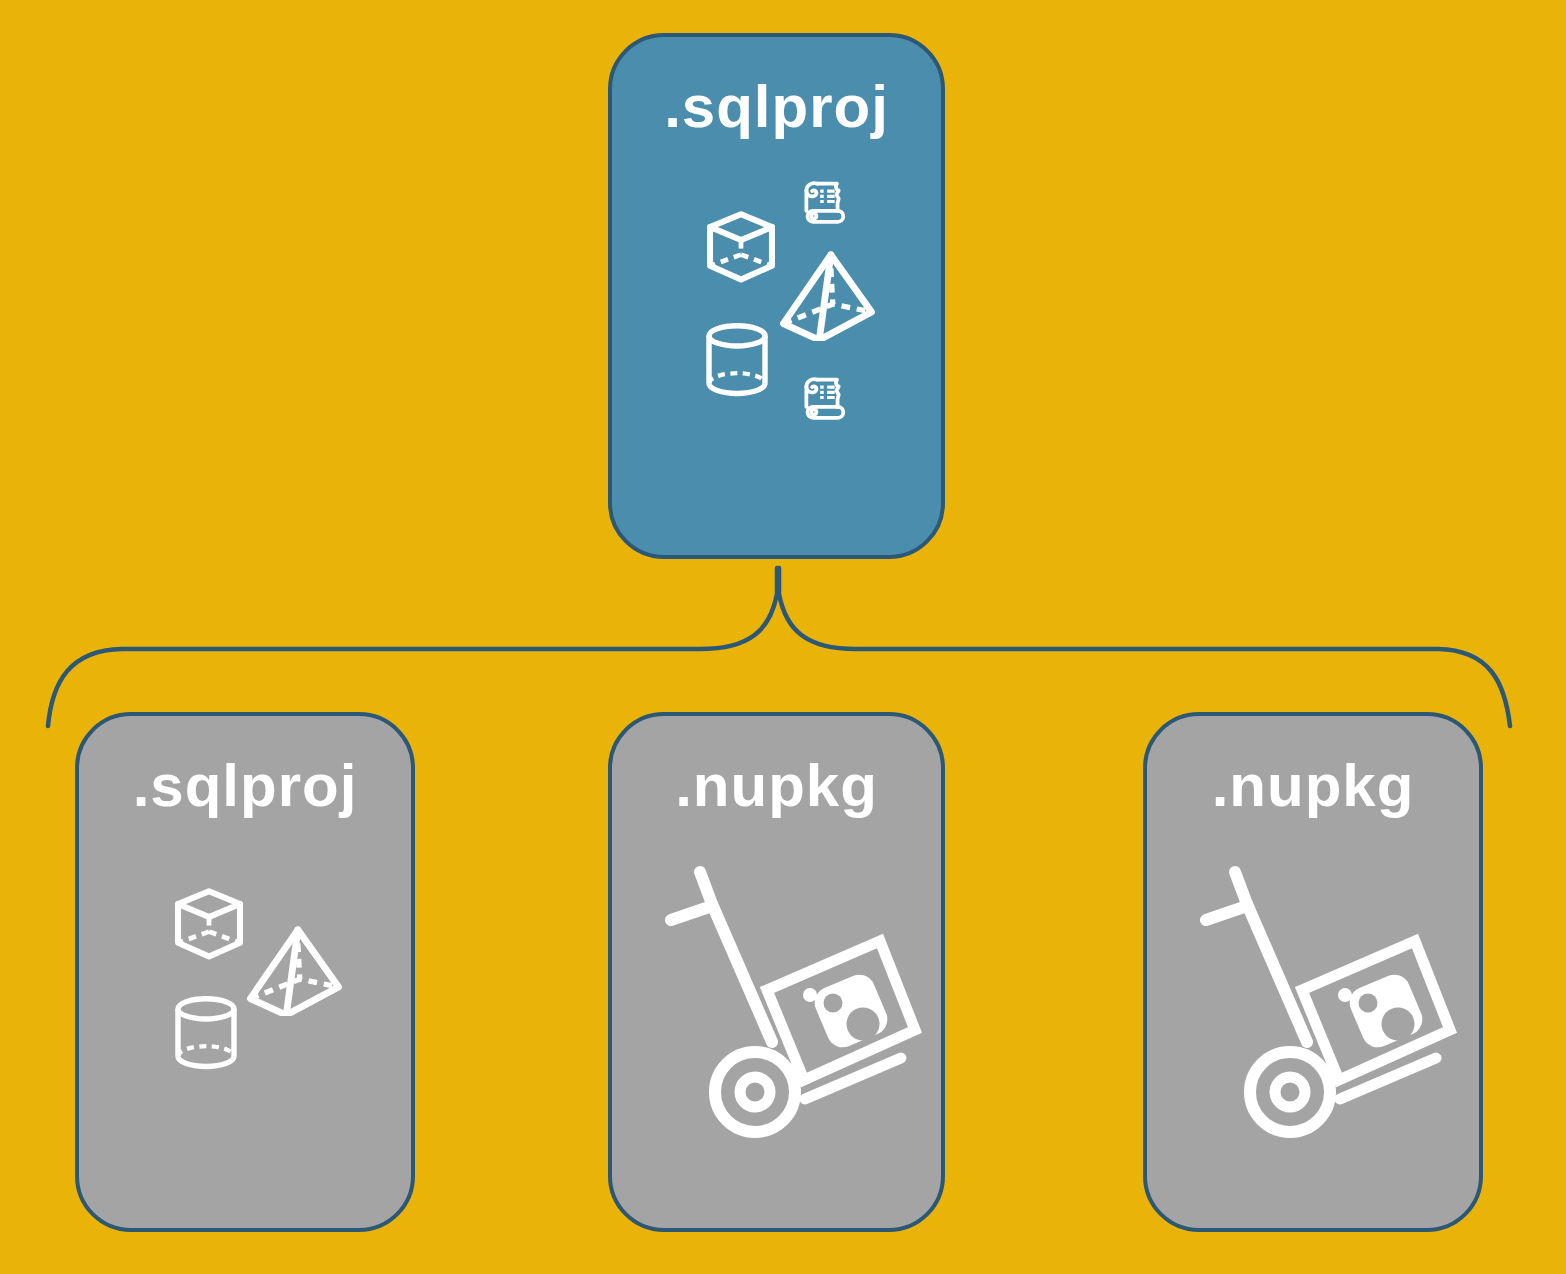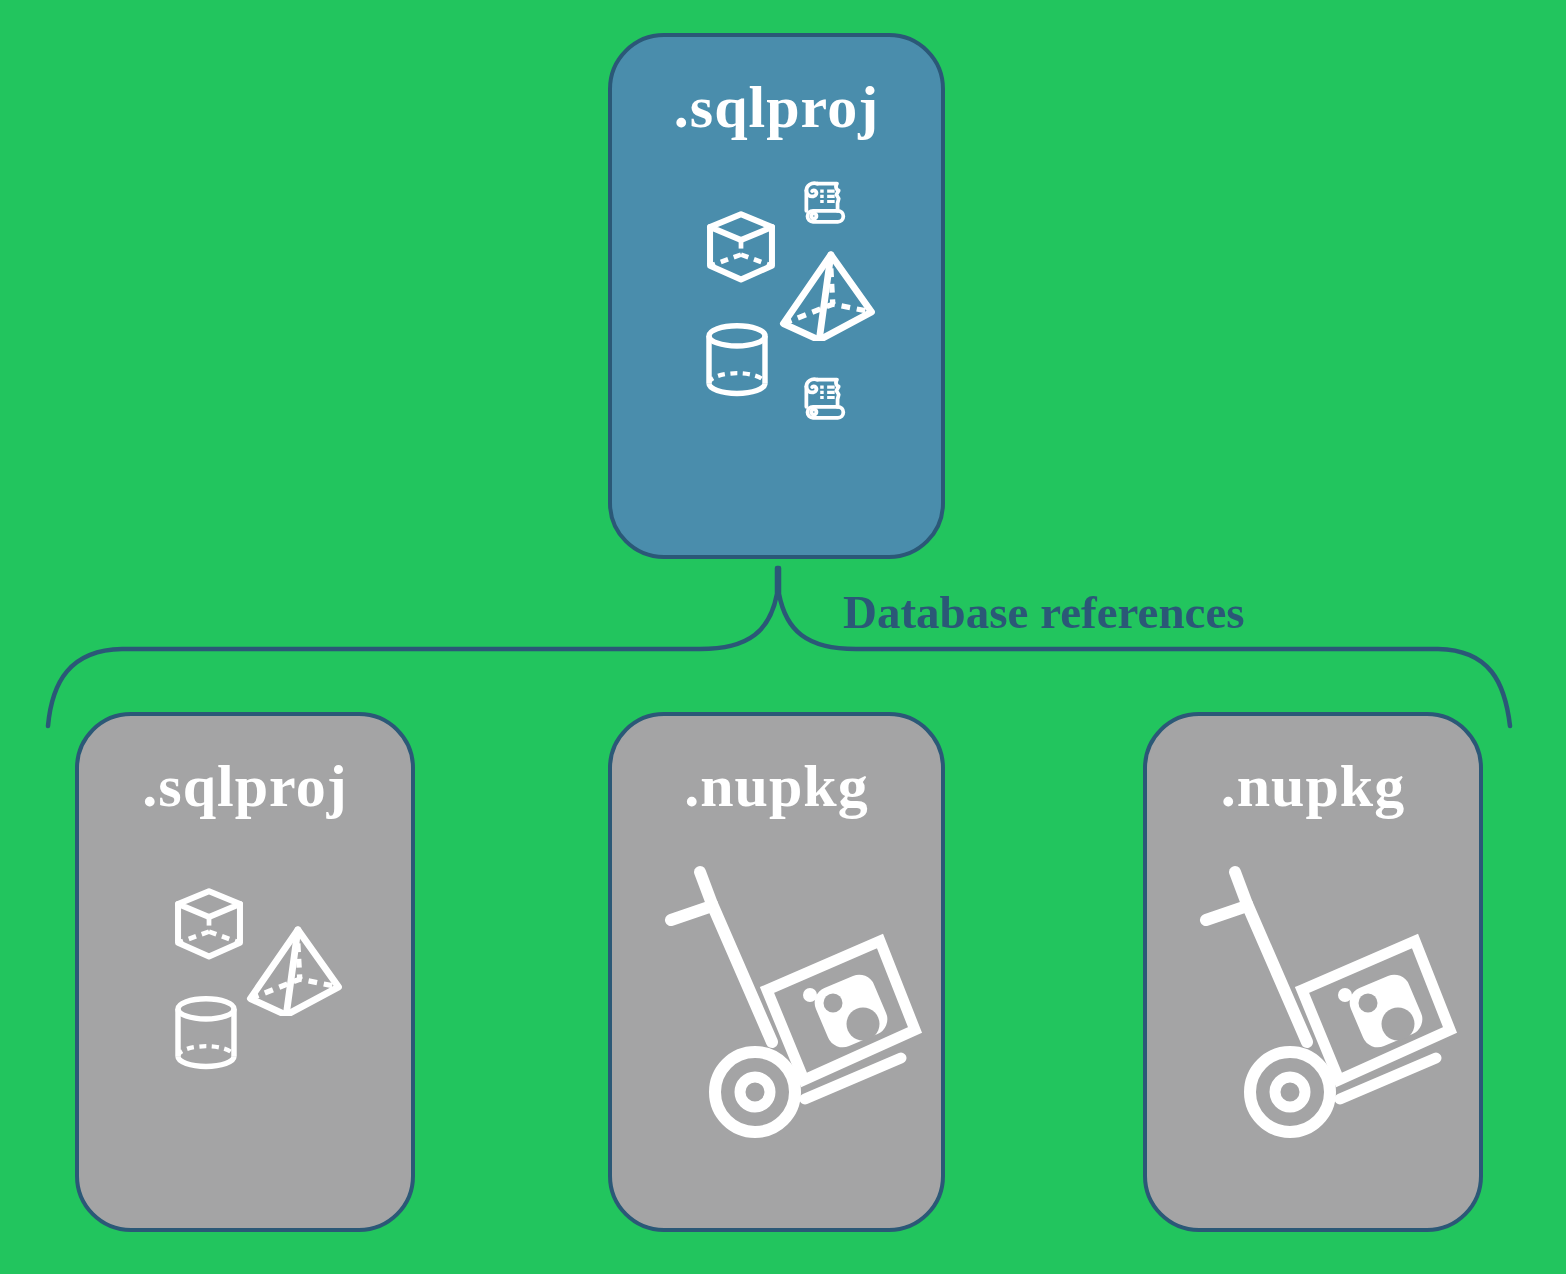--- a/index.html
+++ b/index.html
@@ -1,18 +1,18 @@
 <!DOCTYPE html>
 <html><head>
 <meta charset="utf-8">
 <style>
   html,body{margin:0;padding:0;background:#ffffff;}
   .canvas{
-    position:relative;width:1566px;height:1274px;background:#22c55e;
-    font-family:Liberation Serif, serif;overflow:hidden;
+    position:relative;width:1566px;height:1274px;background:#eab308;
+    font-family:Liberation Sans, sans-serif;overflow:hidden;
   }
   .box{position:absolute;box-sizing:border-box;border:4px solid #2b5877;border-radius:56px;}
   .box-root{left:608px;top:33px;width:337px;height:526px;background:#4a8dac;}
   .box-child{top:712px;width:340px;height:520px;background:#a4a4a5;}
   #child-0{left:75px;}
   #child-1{left:608px;width:337px;}
   #child-2{left:1143px;}
   .box-title{
     margin-top:38px;text-align:center;color:#ffffff;font-weight:bold;
     font-size:60px;line-height:64px;letter-spacing:1px;
@@ -116,21 +116,20 @@
       </svg>
     <svg class="icon" style="left:186px;top:338px" width="56" height="52">
         <use href="#icon-scroll"></use>
       </svg>
   </div>
 
   <svg class="brace-svg">
     <path d="M48 726 C52 682 70 650 122 649 L700 649 C750 649 770 630 777 594 L777 568 L779 568 L779 594 C786 630 806 649 856 649 L1438 649 C1490 650 1505 683 1510 726" fill="none" stroke="#2b5877" stroke-width="4.5" stroke-linecap="round" stroke-linejoin="round"></path>
   </svg>
 
-  <div class="connector-label">Database references</div>
 
   <div class="box box-child" id="child-0">
     <div class="box-title">.sqlproj</div>
     <svg class="icon" style="left:87px;top:164px" width="86" height="86">
         <use href="#icon-cube"></use>
       </svg>
     <svg class="icon" style="left:163px;top:208px" width="102" height="92">
         <use href="#icon-pyramid"></use>
       </svg>
     <svg class="icon" style="left:92px;top:278px" width="70" height="78">

